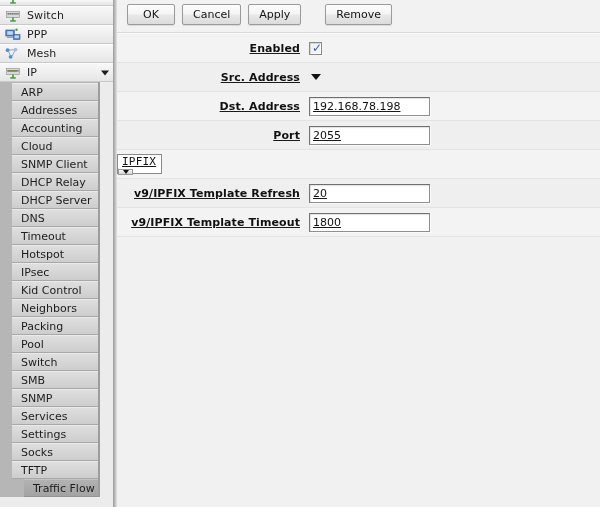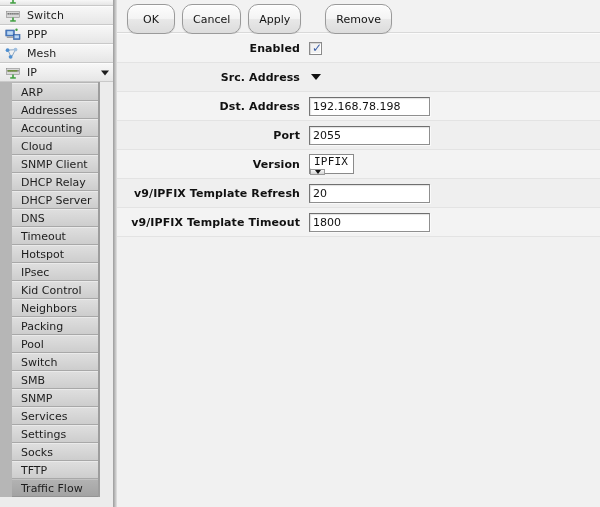--- a/index.html
+++ b/index.html
@@ -97,20 +97,21 @@
     border-bottom: 1px solid #a8a8a8;
     border-top: 1px solid #eaeaea;
     font-size: 11px;
     color: #1d1d1d;
     margin-bottom: 0px;
   }
   .sub-item.selected {
     background: linear-gradient(to bottom, #b2b2b2 0%, #a9a9a9 60%, #a3a3a3 100%);
     border-top: 1px solid #c2c2c2;
     border-bottom: 1px solid #949494;
+    margin-left: 12px;
   }
   #sidebar-edge {
     position: absolute;
     left: 113px;
     top: 0;
     width: 4px;
     height: 507px;
     background: linear-gradient(to right, #9b9b9b 0%, #bdbdbd 50%, #e4e4e4 100%);
   }
 
@@ -125,47 +126,48 @@
   #toolbar {
     height: 32px;
     box-sizing: border-box;
     padding: 4px 0 0 10px;
     background: #f2f2f2;
     display: flex;
     align-items: flex-start;
     gap: 7px;
   }
   .tb-btn {
-    height: 30px;
+    height: 21px;
     min-width: 48px;
     box-sizing: border-box;
     padding: 0 10px;
     font-size: 11px;
     font-family: "DejaVu Sans", "Liberation Sans", sans-serif;
     color: #141414;
     background: linear-gradient(to bottom, #fdfdfd 0%, #f4f4f4 48%, #e8e8e8 52%, #dcdcdc 100%);
     border: 1px solid #9a9a9a;
-    border-radius: 10px;
+    border-radius: 2px;
     box-shadow: inset 0 1px 0 #ffffff, 0 1px 1px rgba(0,0,0,0.10);
     display: flex;
     align-items: center;
     justify-content: center;
     cursor: default;
   }
   .tb-gap { width: 10px; }
 
   #toolbar-sep {
     height: 1px;
     background: #d9d9d9;
     border-bottom: 1px solid #fbfbfb;
   }
 
   
   #form {
     position: relative;
+    text-decoration: underline;
   }
   .frow {
     position: relative;
     height: 29px;
     box-sizing: border-box;
     display: flex;
     align-items: center;
     border-bottom: 1px solid #e3e3e3;
   }
   .frow.odd  { background: #f3f3f3; }
@@ -457,21 +459,20 @@
             <div class="txtbox wide">192.168.78.198</div>
           </div>
         </div>
         <div class="frow even">
           <div class="flabel">Port</div>
           <div class="fctl">
             <div class="txtbox wide">2055</div>
           </div>
         </div>
         <div class="frow odd">
-          <div class="flabel">Version</div>
           <div class="fctl">
             <span class="combo">
               <span class="cval">IPFIX</span>
               <span class="cbtn">
                 <i></i>
               </span>
             </span>
           </div>
         </div>
         <div class="frow even">

